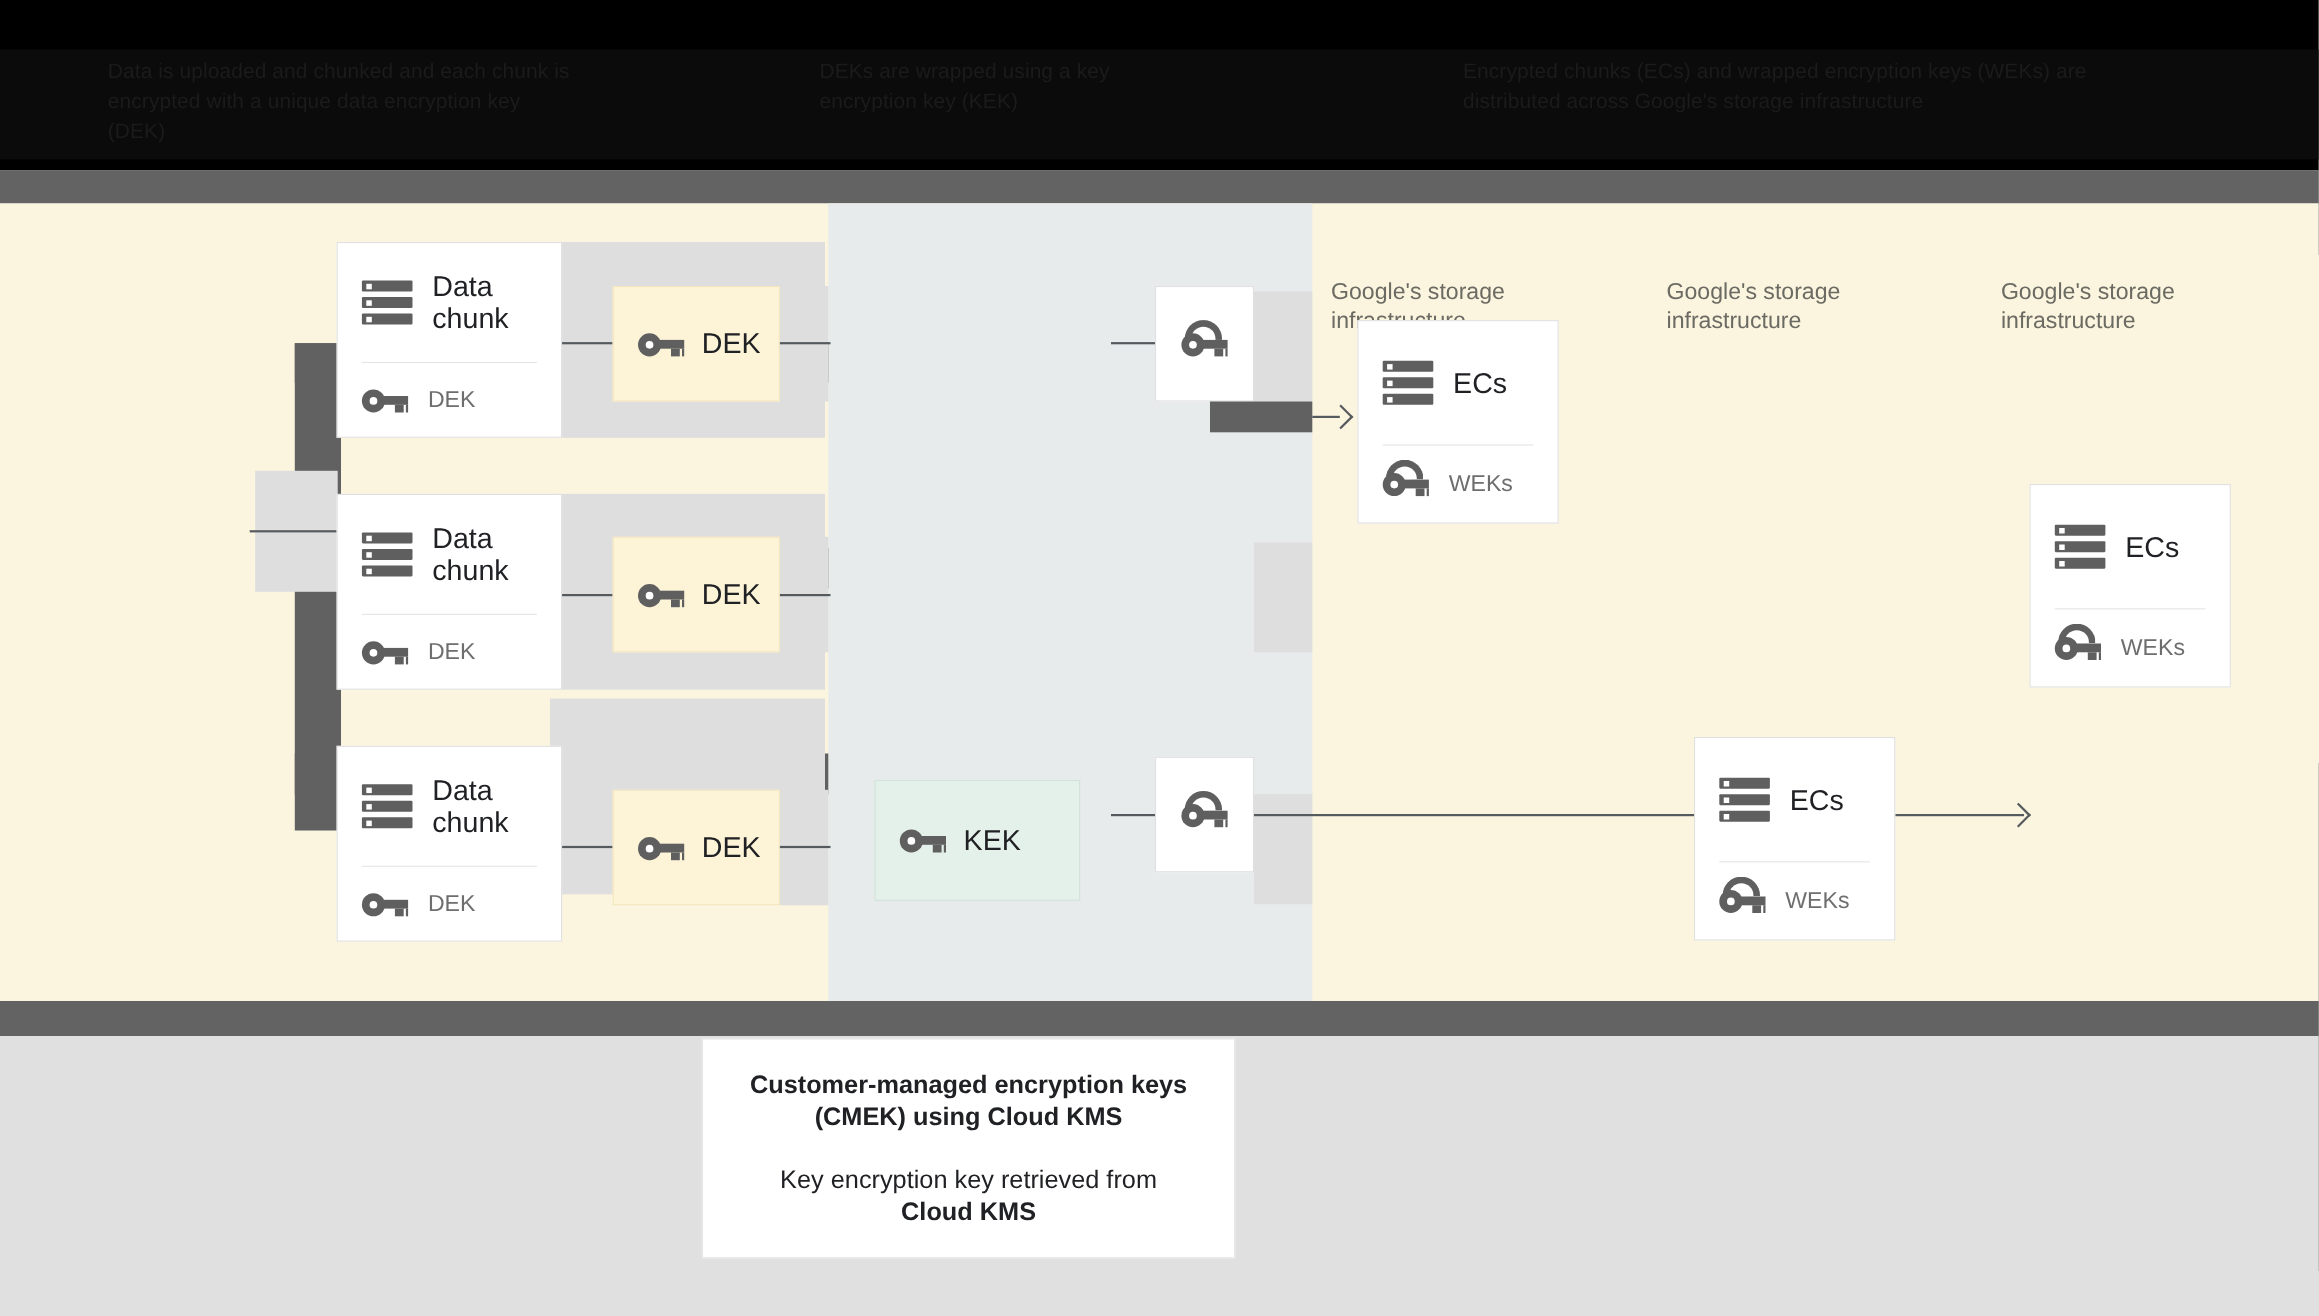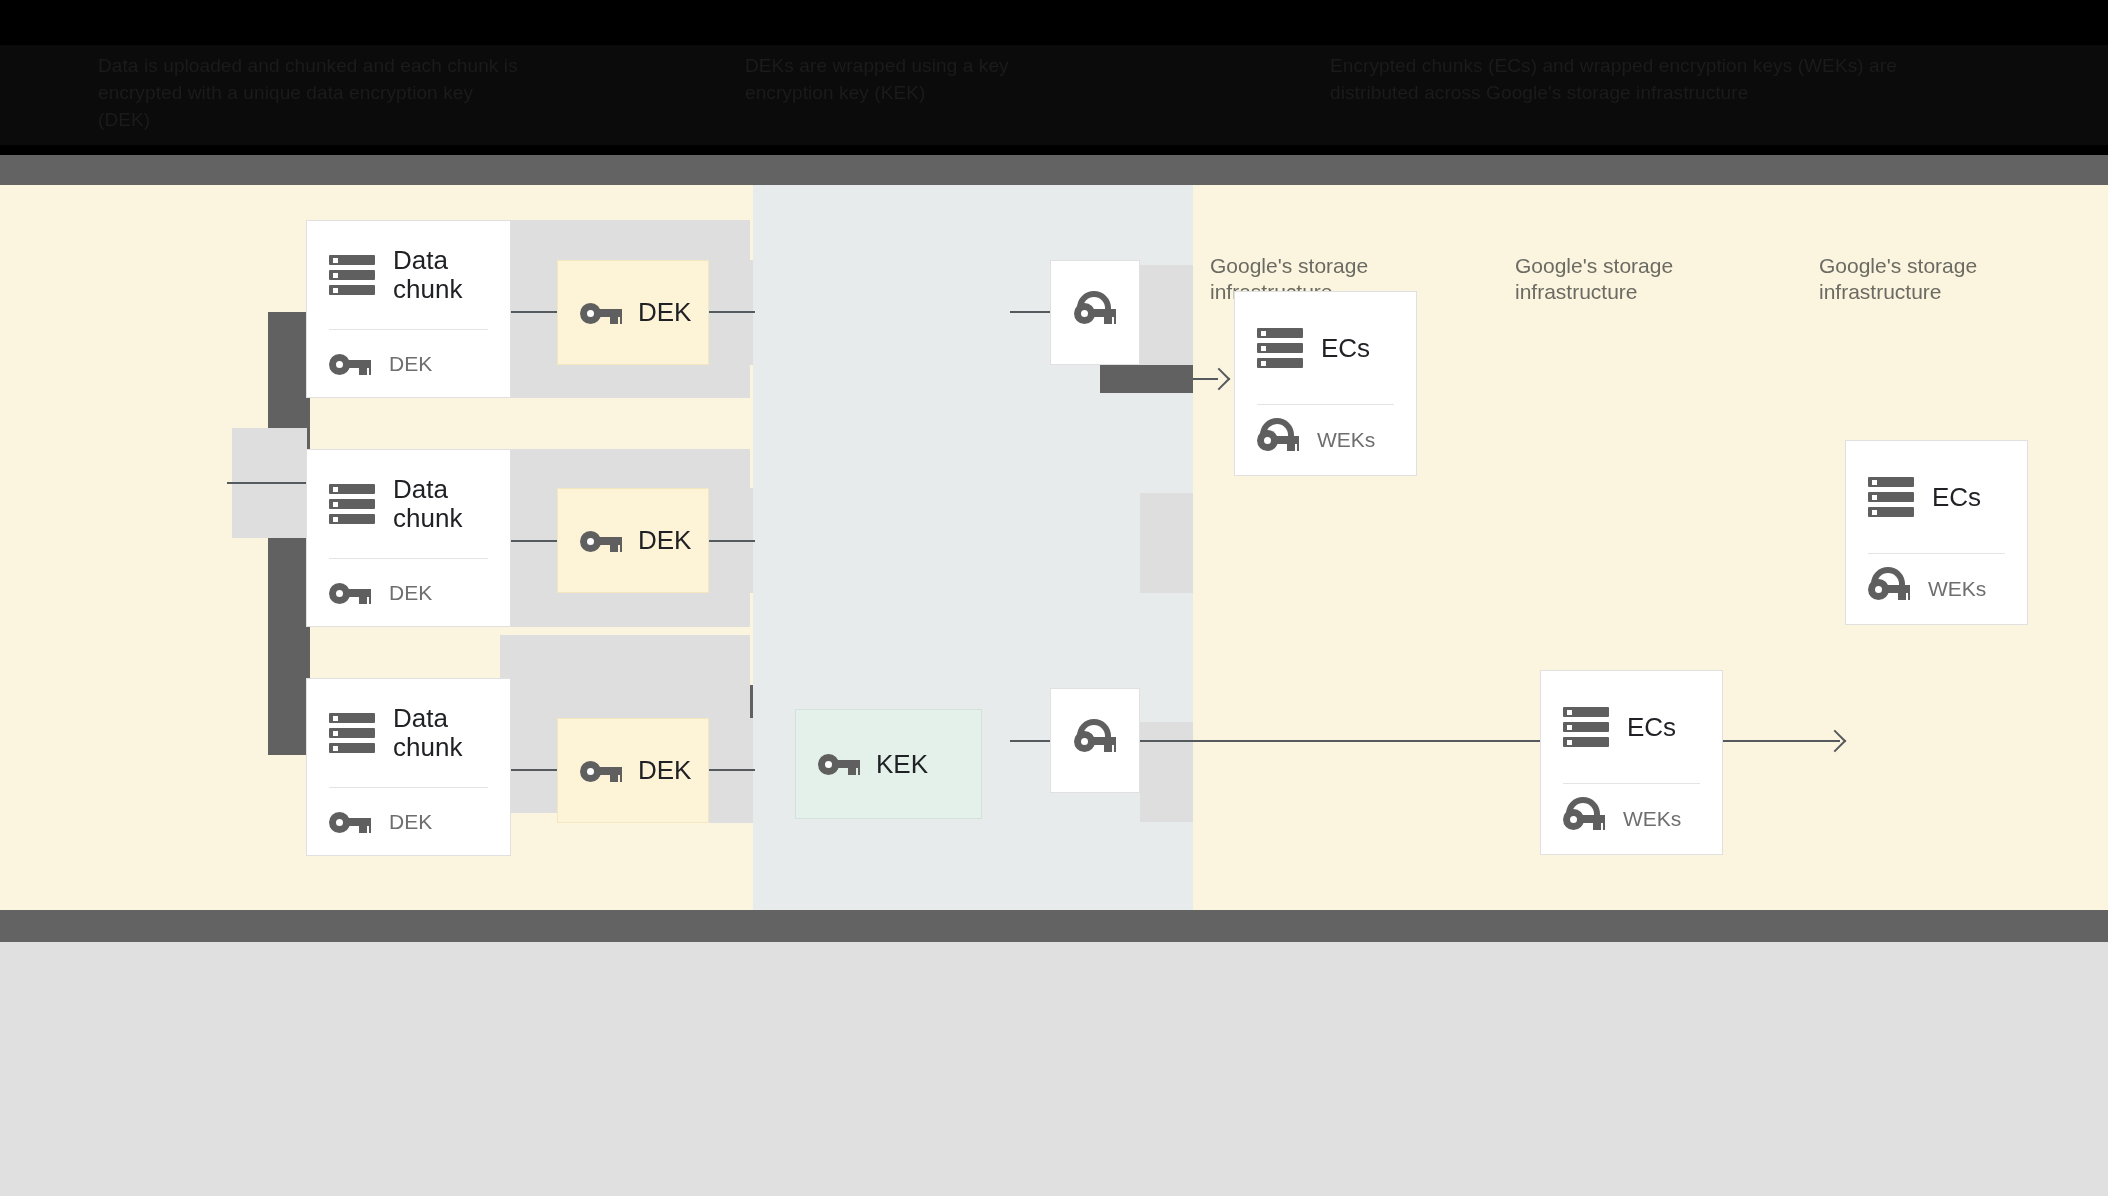--- a/index.html
+++ b/index.html
@@ -420,14 +420,19 @@
           </span>
         <span class="card-sub">WEKs</span>
       </div>
     </div>
 
   </div>
 
   <div class="bottom-strip"></div>
   <div class="bottom-area"></div>
 
+  <div class="caption-card">
+    <div class="cap-strong">Customer-managed encryption keys (CMEK) using Cloud KMS</div>
+    <div class="cap-gap"></div>
+    <div class="cap-mixed"><span>Key encryption key retrieved from </span><b>Cloud KMS</b></div>
+  </div>
 
 </div>
 
 </body></html>

